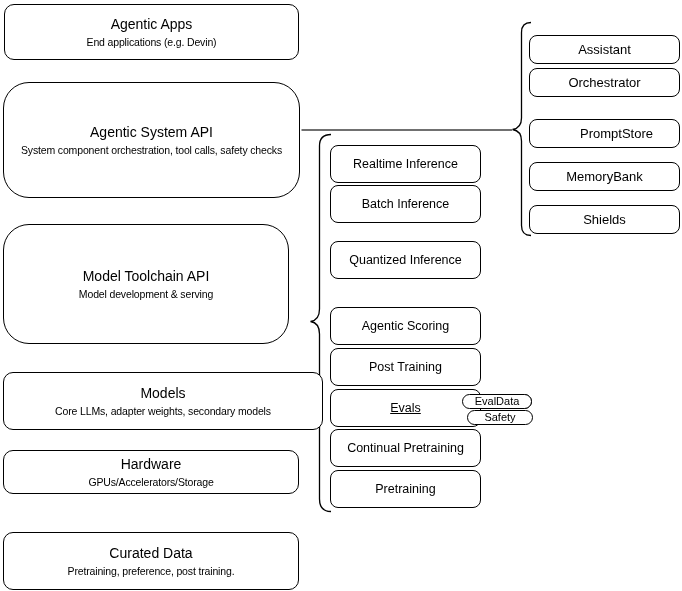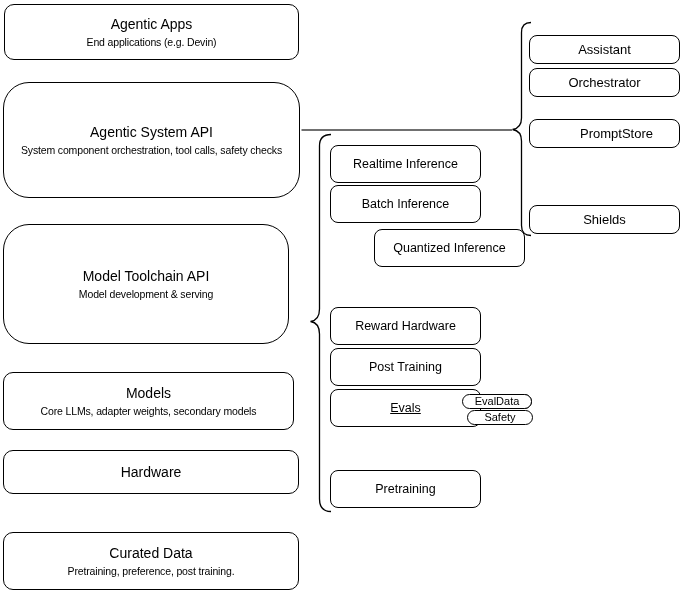--- a/index.html
+++ b/index.html
@@ -115,51 +115,55 @@
   <div class="lbox big" style="left:3px; top:82px; width:297px; height:116px;">
     <div class="ltitle">Agentic System API</div>
     <div class="lsub">System component orchestration, tool calls, safety checks</div>
   </div>
 
   <div class="lbox big" style="left:3px; top:224px; width:286px; height:120px;">
     <div class="ltitle">Model Toolchain API</div>
     <div class="lsub">Model development &amp; serving</div>
   </div>
 
-  <div class="lbox small" style="left:3px; top:372px; width:291px; height:58px;">
+  <div class="lbox small" style="left:3px; top:372px; width:320px; height:58px;">
     <div class="ltitle">Models</div>
     <div class="lsub">Core LLMs, adapter weights, secondary models</div>
   </div>
 
   <div class="lbox small" style="left:3px; top:450px; width:296px; height:44px;">
     <div class="ltitle">Hardware</div>
+    <div class="lsub">GPUs/Accelerators/Storage</div>
   </div>
 
   <div class="lbox small" style="left:3px; top:532px; width:296px; height:58px;">
     <div class="ltitle">Curated Data</div>
     <div class="lsub">Pretraining, preference, post training.</div>
   </div>
 
   <div class="mbox" style="top:145px;">
       <span>Realtime Inference</span>
     </div>
   <div class="mbox" style="top:185px;">
       <span>Batch Inference</span>
     </div>
-  <div class="mbox" style="top:229px;margin-left:44px;">
+  <div class="mbox" style="top:241px;">
       <span>Quantized Inference</span>
     </div>
   <div class="mbox" style="top:307px;">
-      <span>Reward Hardware</span>
+      <span>Agentic Scoring</span>
     </div>
   <div class="mbox" style="top:348px;">
       <span>Post Training</span>
     </div>
   <div class="mbox" style="top:389px;text-decoration:underline;">
       <span>Evals</span>
+    </div>
+  <div class="mbox" style="top:429px;">
+      <span>Continual Pretraining</span>
     </div>
   <div class="mbox" style="top:470px;">
       <span>Pretraining</span>
     </div>
 
   <div class="pill" style="left:466px; top:378px; width:66px;margin-top:16px;">
       <span>Harness</span>
     </div>
   <div class="pill" style="left:462px; top:394px; width:70px;">
       <span>EvalData</span>
@@ -170,17 +174,20 @@
 
   <div class="rbox" style="top:35px;">
       <span>Assistant</span>
     </div>
   <div class="rbox" style="top:68px;">
       <span>Orchestrator</span>
     </div>
   <div class="rbox" style="top:119px;padding-left:24px;">
       <span>PromptStore</span>
     </div>
+  <div class="rbox" style="top:162px;">
+      <span>MemoryBank</span>
+    </div>
   <div class="rbox" style="top:205px;">
       <span>Shields</span>
     </div>
 
 </div>
 
 </body></html>

